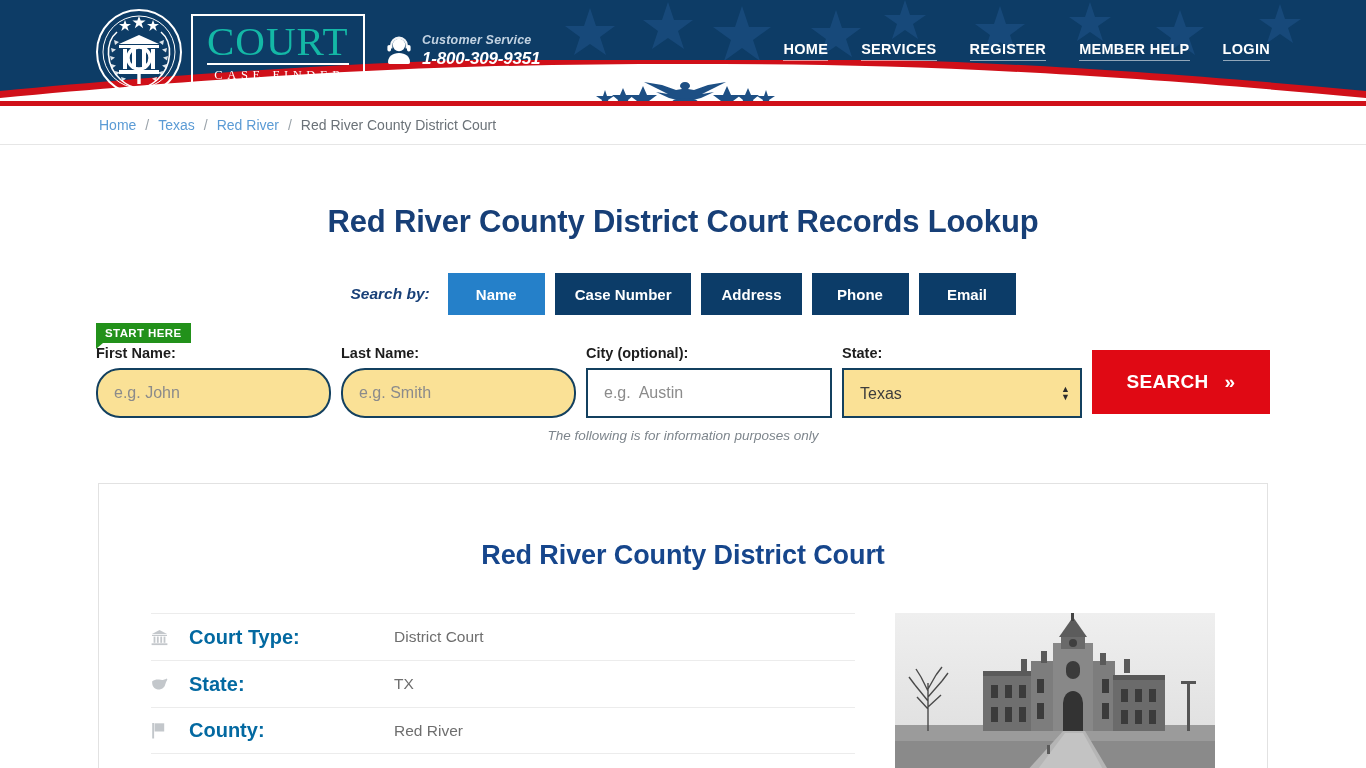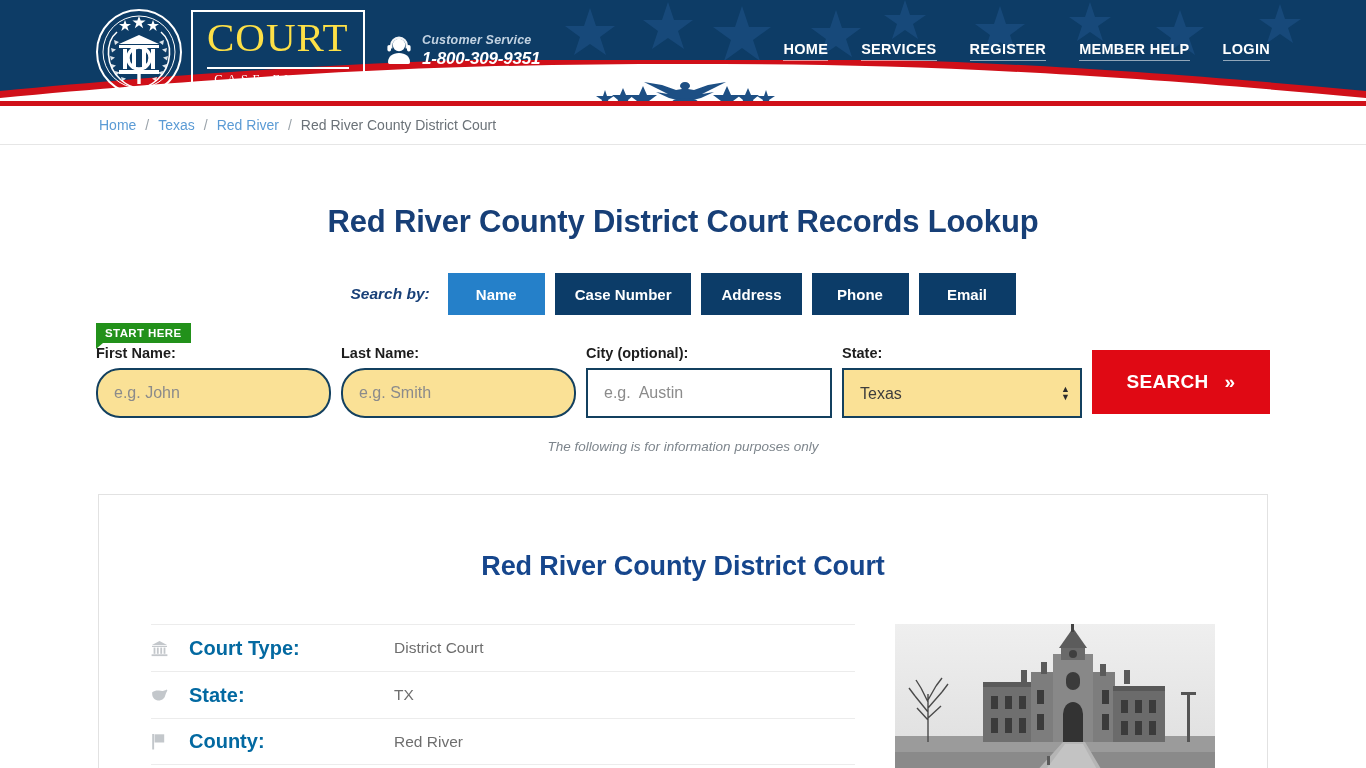--- a/index.html
+++ b/index.html
@@ -35,24 +35,24 @@
   .logo-seal { width: 88px; height: 88px; flex: 0 0 88px; }
   .logo-text-box {
     border: 2px solid #ffffff;
     padding: 6px 14px 5px 14px;
     margin-left: -2px;
   }
   .logo-court {
     font-family: "Liberation Serif", serif;
     font-size: 41px; line-height: 0.95;
     letter-spacing: 1px;
-    color: #fde047; font-weight: 400;
+    color: #14b8a6; font-weight: 400;
     text-align: center;
     border-bottom: 2px solid #ffffff;
-    padding-bottom: 10px;
+    padding-bottom: 2px;
   }
   .logo-sub {
     font-family: "Liberation Serif", serif;
     font-size: 12.5px; letter-spacing: 4.6px;
     color: #ffffff; text-align: center;
     padding-top: 3px; padding-left: 4px;
   }
 
   
   .cs-wrap {
@@ -177,21 +177,21 @@
   .btn-search {
     height: 64px; width: 189px;
     background: #e00914; color: #ffffff;
     border: none;
     font-size: 19px; font-weight: bold; letter-spacing: .3px;
     font-family: "Liberation Sans", sans-serif;
     cursor: pointer;
     display: flex; align-items: center; justify-content: center; gap: 16px;
   }
   .note {
-    text-align: center; margin-top: 21px;
+    text-align: center; margin-top: 10px;
     font-size: 13.5px; font-style: italic; color: #7d858c;
   }
 
   
   .card {
     width: 1170px; margin: 40px auto 0 auto;
     border: 1px solid #e2e2e2;
     background: #ffffff;
     padding: 36px 52px 40px 52px;
   }

